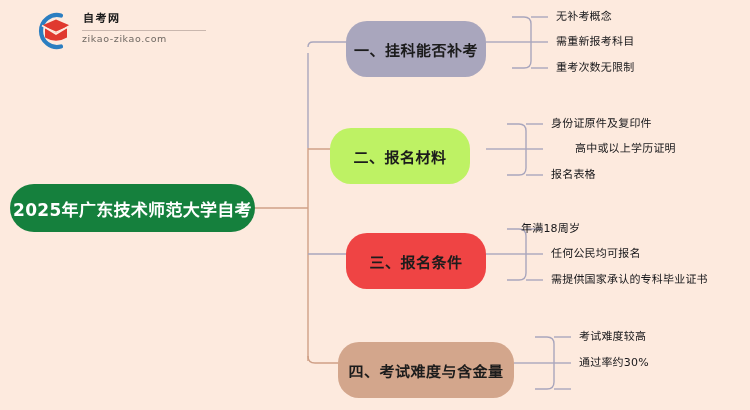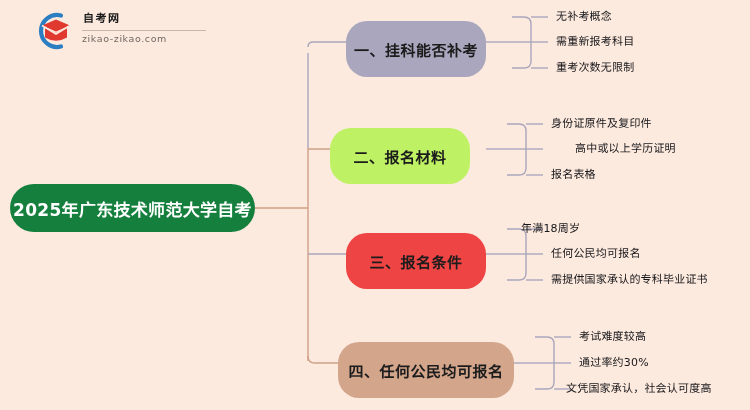--- a/index.html
+++ b/index.html
@@ -195,32 +195,31 @@
   <div class="branch-node b1">
     <span class="branch-label">一、挂科能否补考</span>
   </div>
   <div class="branch-node b2">
     <span class="branch-label">二、报名材料</span>
   </div>
   <div class="branch-node b3">
     <span class="branch-label">三、报名条件</span>
   </div>
   <div class="branch-node b4">
-    <span class="branch-label">四、任何公民均可报名</span>
+    <span class="branch-label">四、考试难度与含金量</span>
   </div>
 
   <div class="leaf" style="left:556px; top:9px;">无补考概念</div>
   <div class="leaf" style="left:556px; top:34px;">需重新报考科目</div>
   <div class="leaf" style="left:556px; top:60px;">重考次数无限制</div>
 
   <div class="leaf" style="left:551px; top:116px;">身份证原件及复印件</div>
   <div class="leaf" style="left:551px; top:141px;margin-left:24px;">高中或以上学历证明</div>
   <div class="leaf" style="left:551px; top:167px;">报名表格</div>
 
   <div class="leaf" style="left:521px; top:221px;">年满18周岁</div>
   <div class="leaf" style="left:551px; top:246px;">任何公民均可报名</div>
   <div class="leaf" style="left:551px; top:272px;">需提供国家承认的专科毕业证书</div>
 
   <div class="leaf" style="left:579px; top:329px;">考试难度较高</div>
   <div class="leaf" style="left:579px; top:355px;">通过率约30%</div>
-  <div class="leaf" style="left:566px; top:381px;">文凭国家承认，社会认可度高</div>
 
 </div>
 
 </body></html>

